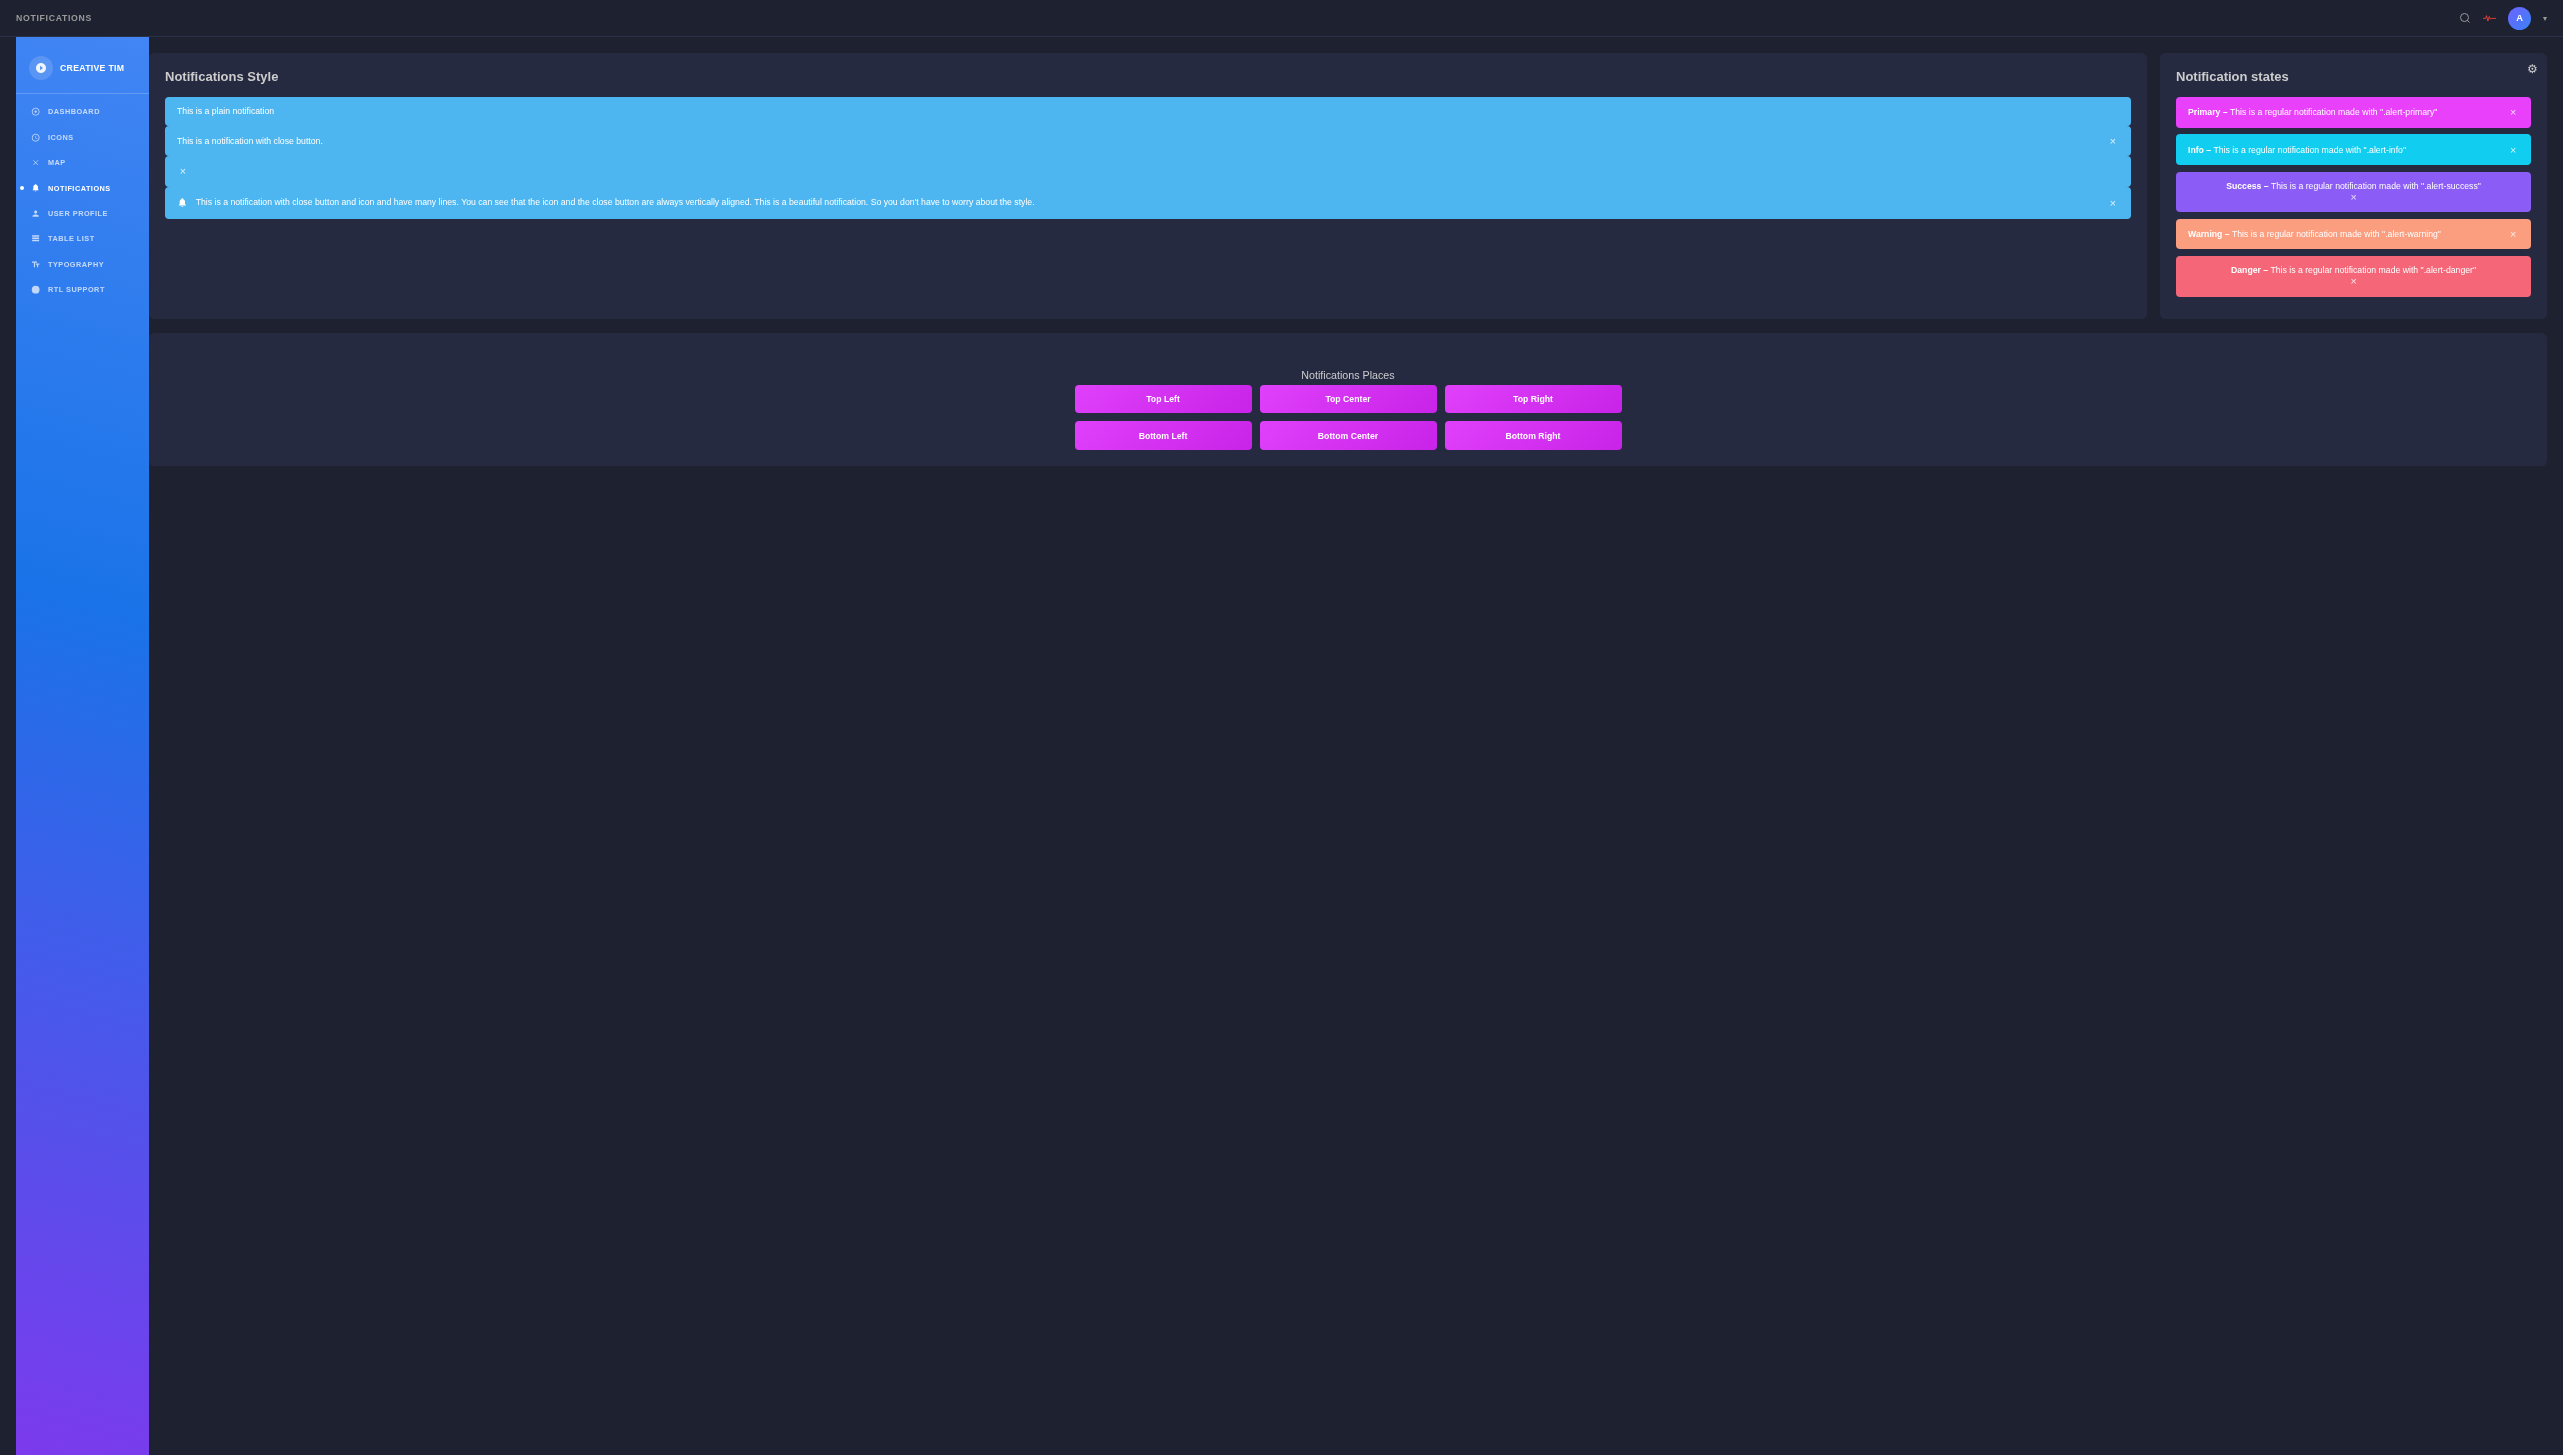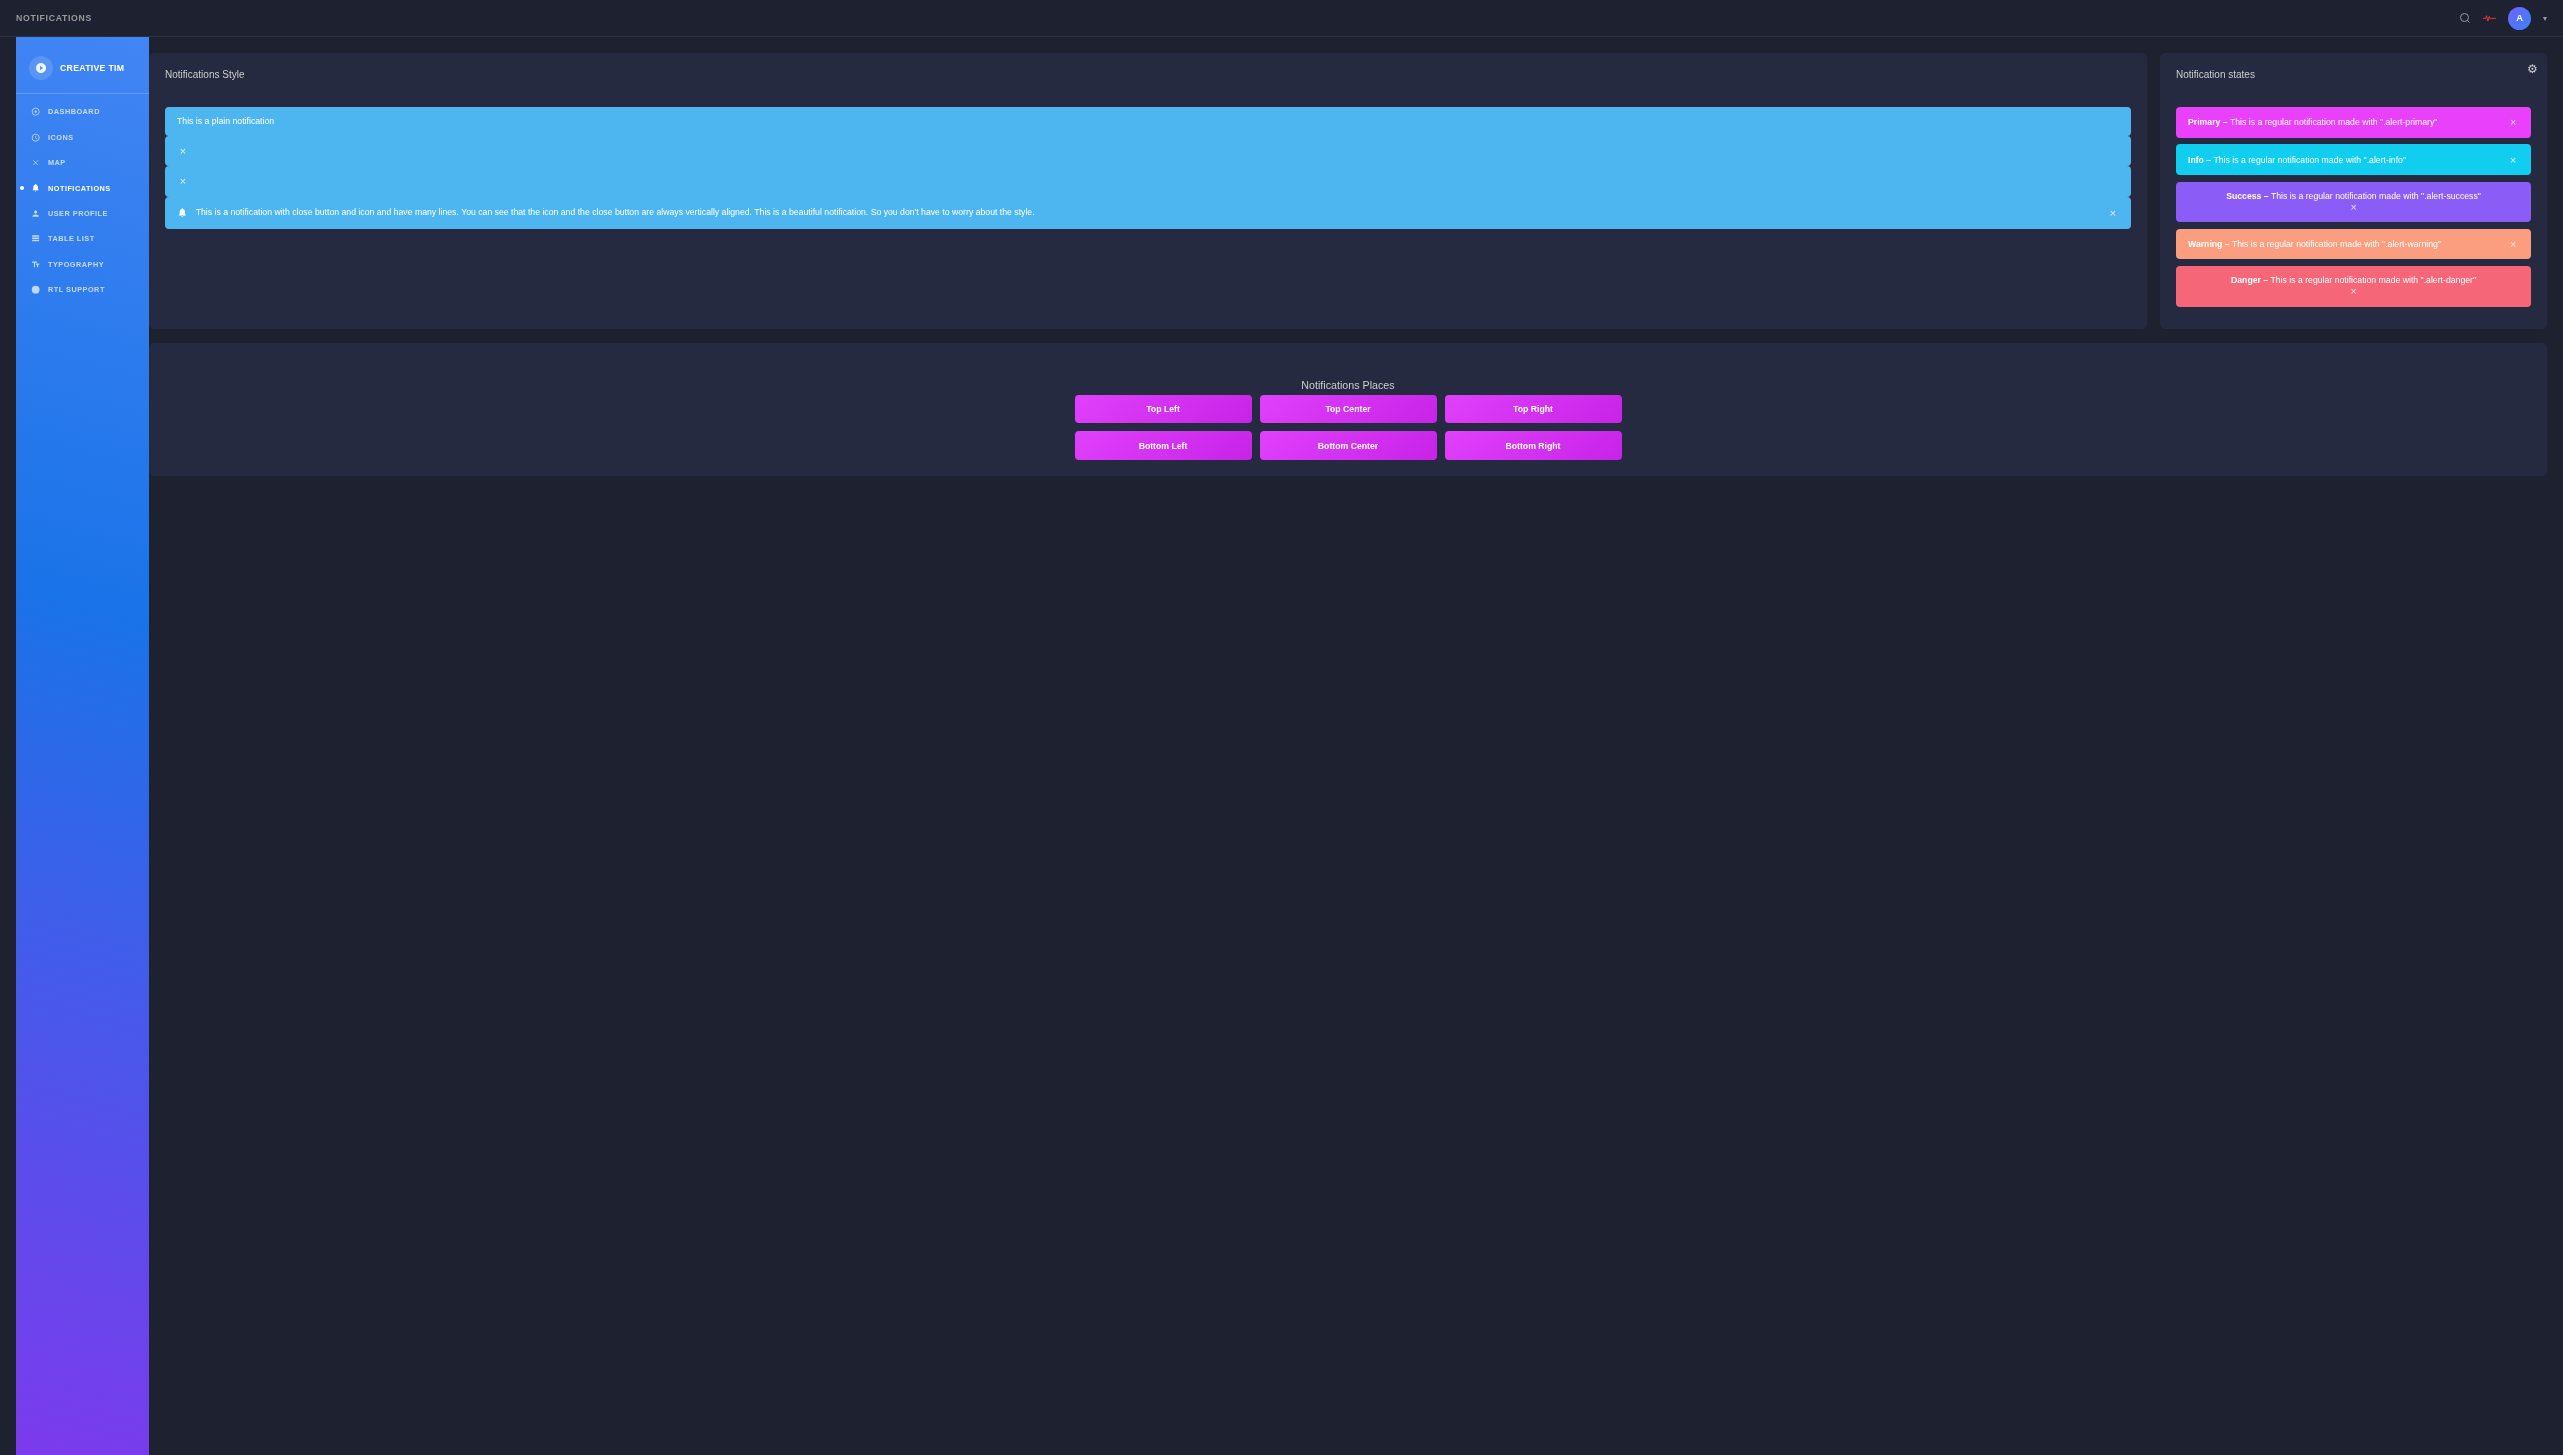--- a/index.html
+++ b/index.html
@@ -152,24 +152,24 @@
       gap: 13.3px;
     }
 
     
     .card {
       background: #252a41;
       border-radius: 5.3px;
       padding: 16px;
     }
     .card-title {
-      font-size: 10px;
+      font-size: 13px;
       color: #ccc;
-      margin-bottom: 27px;
-      font-weight: 400;
+      margin-bottom: 13px;
+      font-weight: 700;
     }
 
     
     .notif-style-card {
       flex: 1;
     }
 
     
     .alert {
       border-radius: 4px;
@@ -401,20 +401,23 @@
     <div class="top-row">
 
       <div class="card notif-style-card">
         <div class="card-title">Notifications Style</div>
 
         <div class="alert alert-plain">
           <span>This is a plain notification</span>
         </div>
 
         <div class="alert alert-close">
+          <div class="alert-left">
+            <span>This is a notification with close button.</span>
+          </div>
           <button class="close-btn">×</button>
         </div>
 
         <div class="alert alert-icon">
           <button class="close-btn">×</button>
         </div>
 
         <div class="alert alert-multiline">
           <div class="alert-left">
             <span class="bell-icon" style="margin-top:1.3px;">

